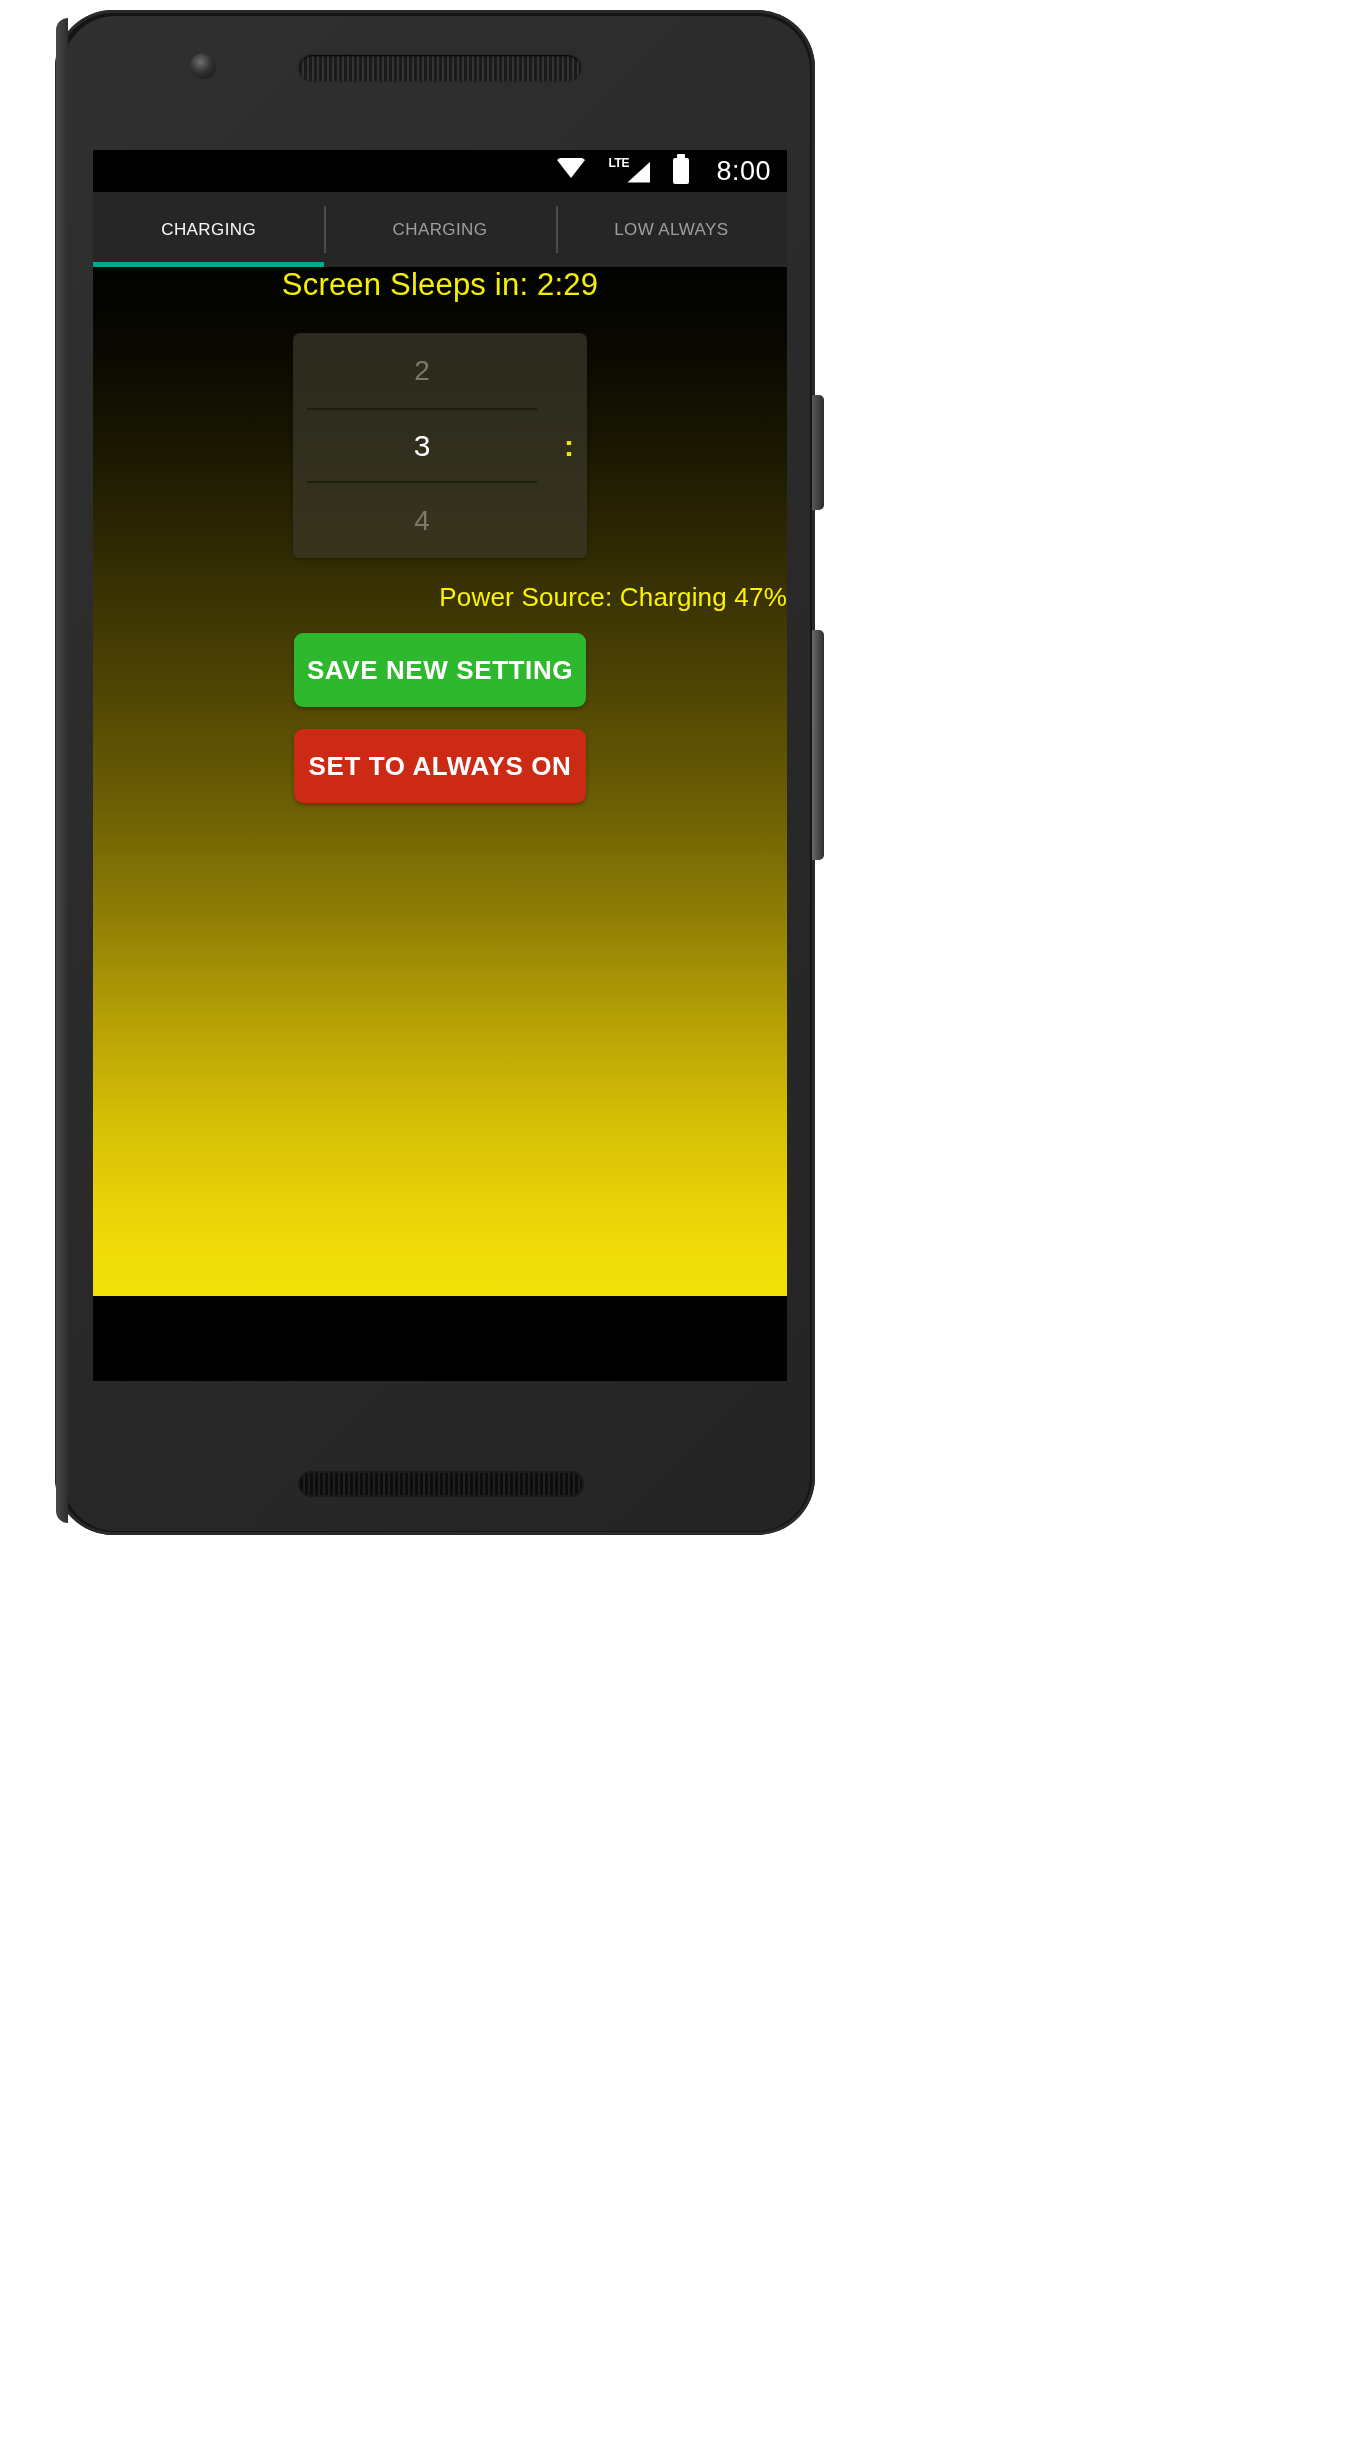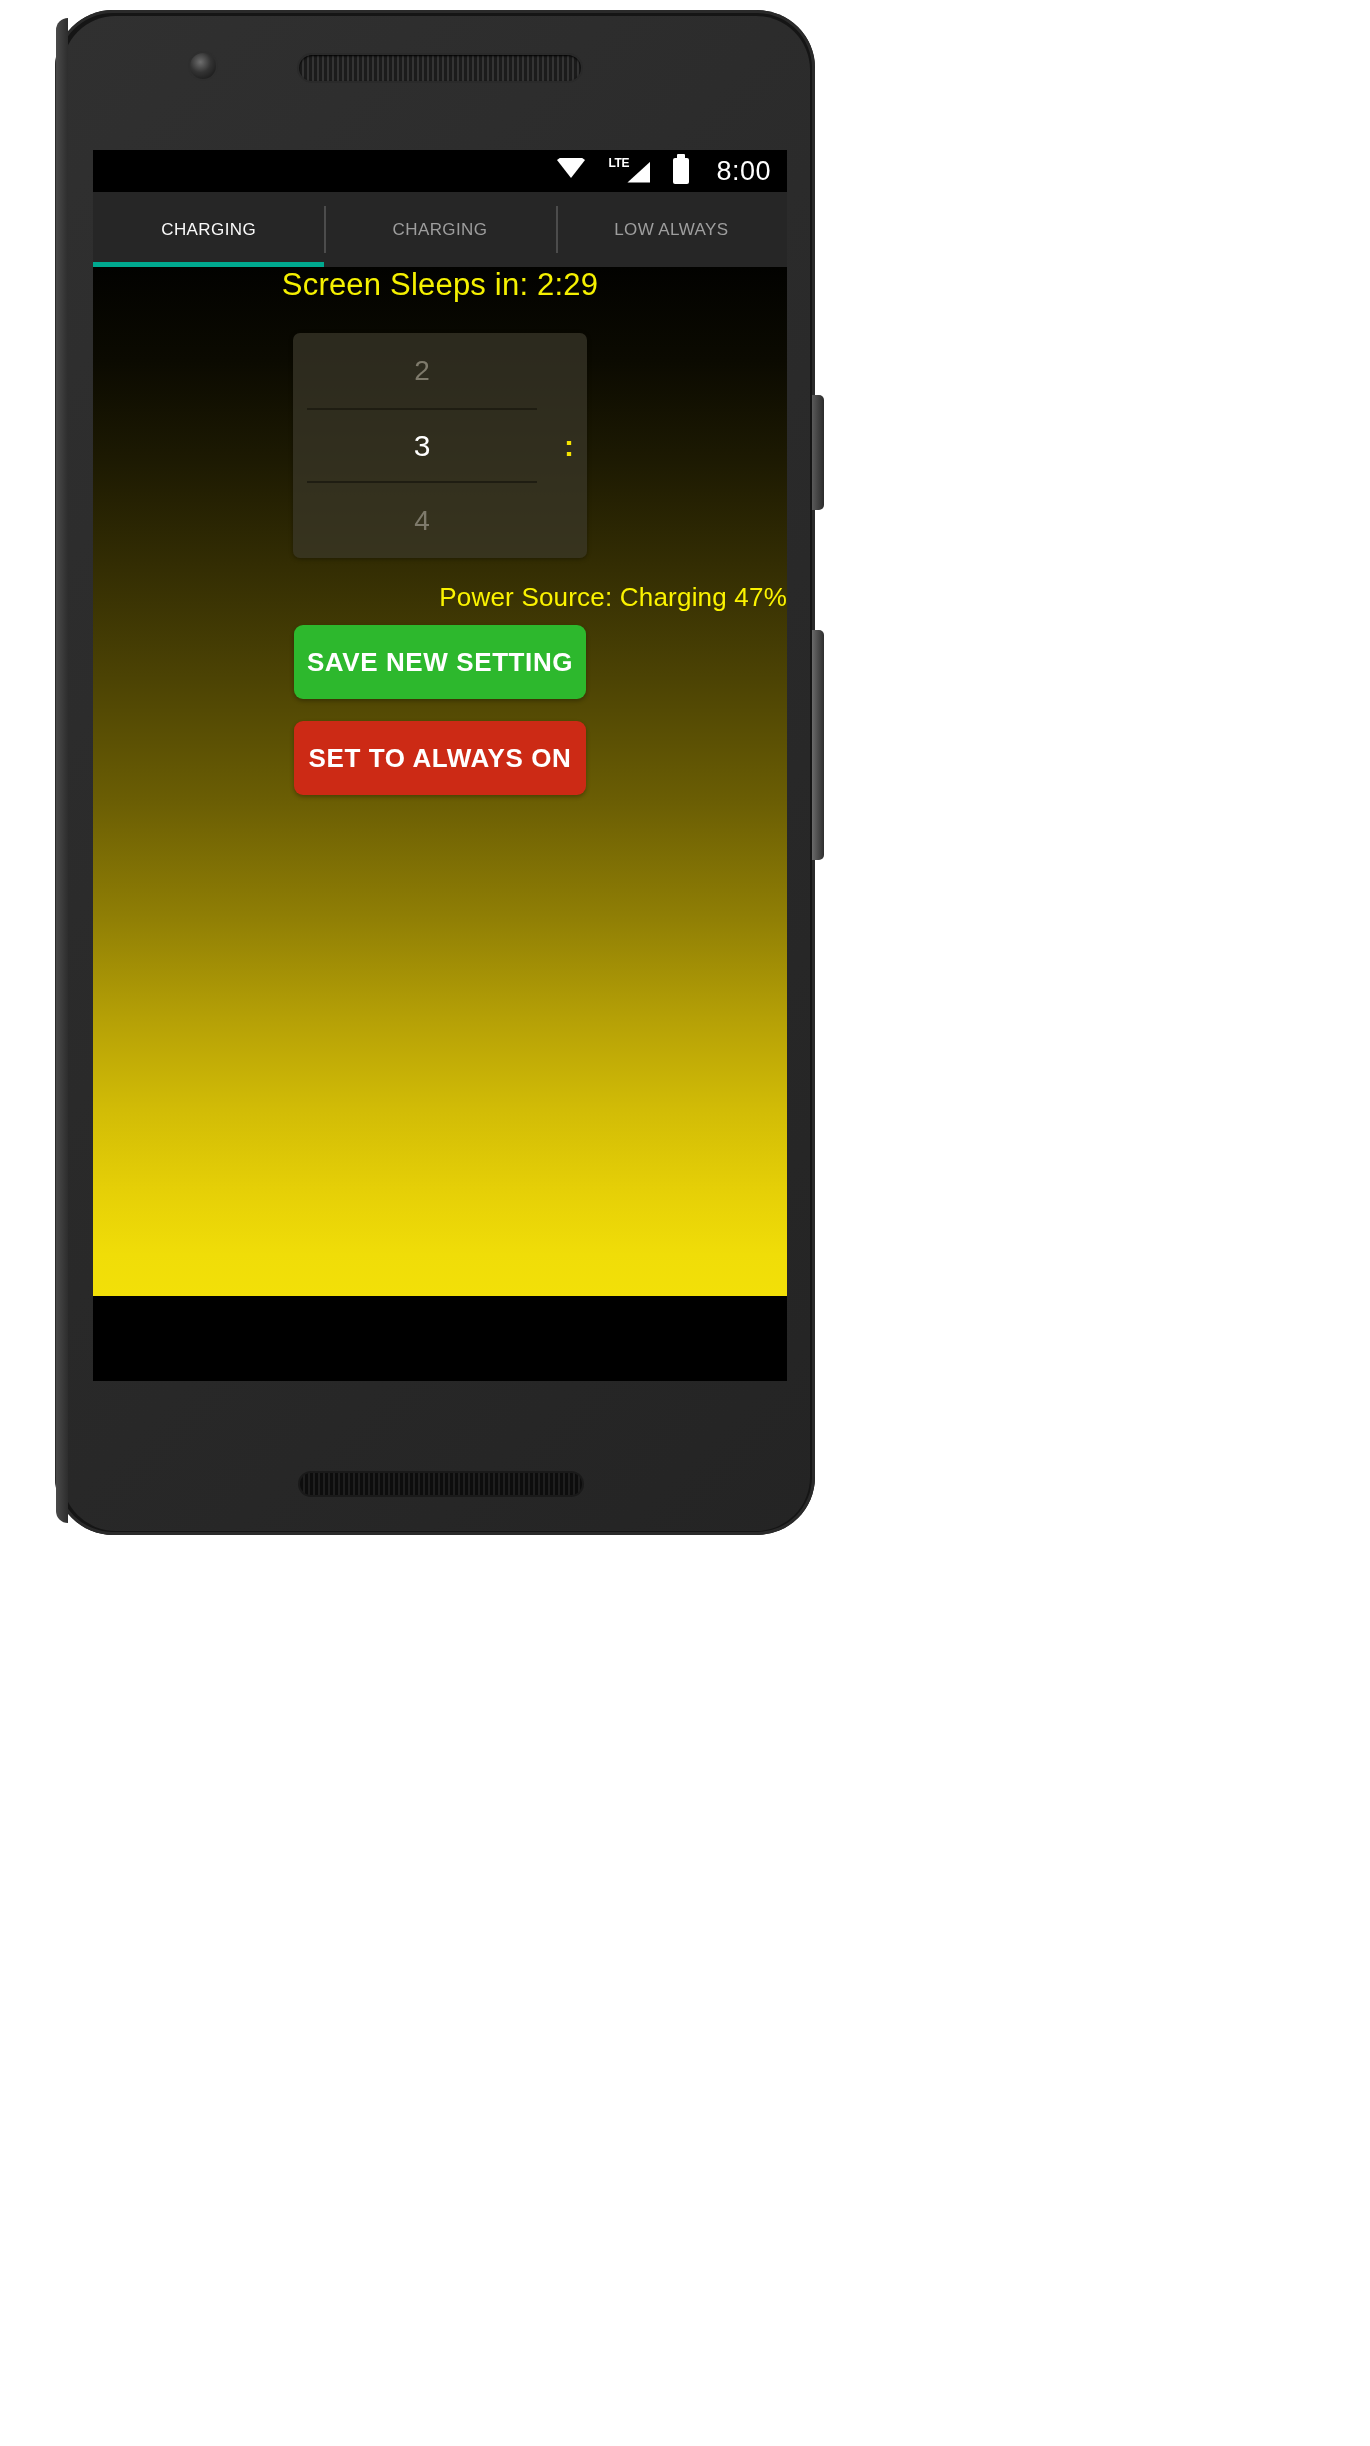--- a/index.html
+++ b/index.html
@@ -184,21 +184,21 @@
   .colon{
     color:#f5e400;font-size:30px;font-weight:bold;line-height:0.9;
     display:flex;align-items:center;justify-content:center;height:100%;
   }
 
   .powersrc{
     text-align:right;color:#fbf300;font-size:26px;margin-top:24px;
     letter-spacing:0.2px;
   }
 
-  .btnwrap{display:flex;flex-direction:column;align-items:center;margin-top:12px;gap:22px;}
+  .btnwrap{display:flex;flex-direction:column;align-items:center;margin-top:20px;gap:22px;}
   .bigbtn{
     width:292px;height:74px;border:0;border-radius:9px;color:#fff;
     font-size:26px;font-weight:bold;letter-spacing:0.6px;cursor:pointer;
     font-family:"Liberation Sans", sans-serif;
     box-shadow:0 2px 4px rgba(0,0,0,0.30);
   }
   .btn-save{background:#2db82d;}
   .btn-always{background:#cc2a15;}
 </style>
 </head>

